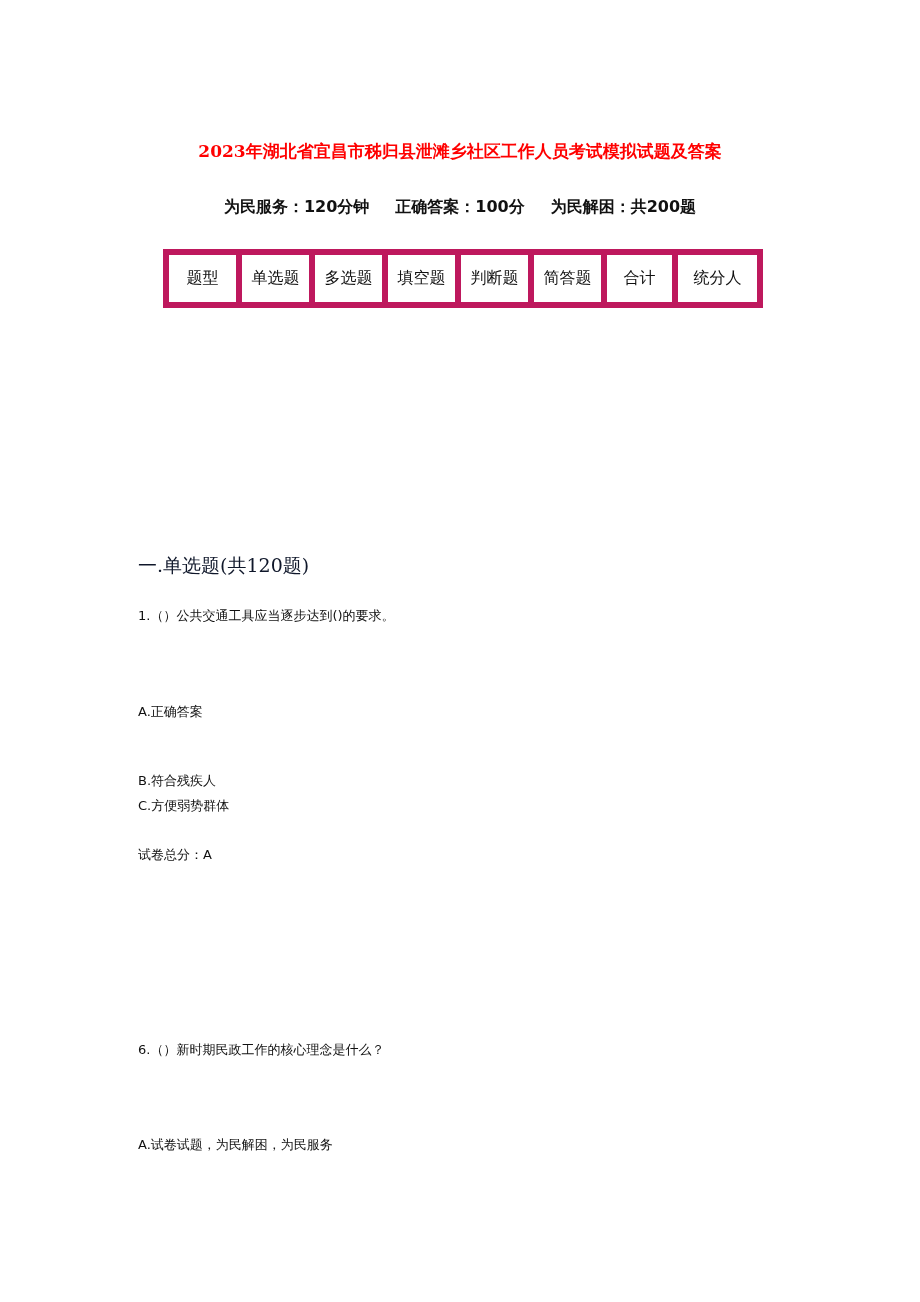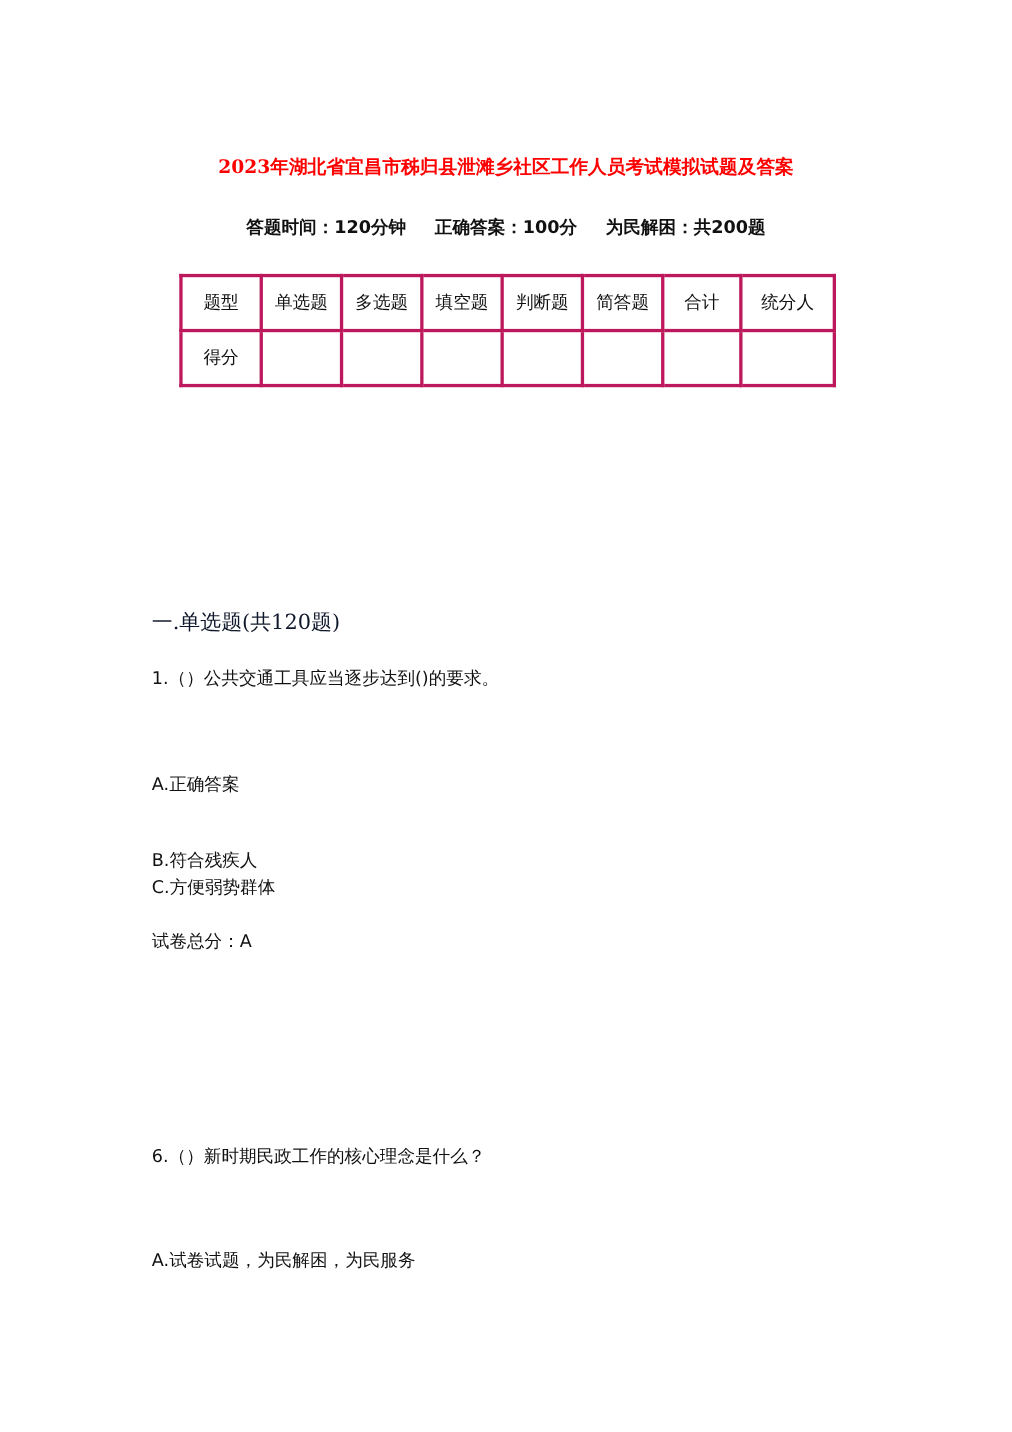--- a/index.html
+++ b/index.html
@@ -42,51 +42,51 @@
     .meta .gap { width: 26px; }
     table.score {
       position: absolute;
       top: 249px;
       left: 163px;
       width: 594px;
       border-collapse: collapse;
       table-layout: fixed;
     }
     table.score td {
-      border: 3px solid #be185d;
+      border: 6px solid #be185d;
       height: 47px;
       text-align: center;
       font-size: 16px;
       padding: 0;
       color: #111;
     }
     .section {
       position: absolute;
       left: 138px;
       top: 553px;
       font-family: "DejaVu Serif", "Liberation Serif", serif;
       font-size: 19px;
       color: #0f172a;
     }
     .q {
       position: absolute;
       left: 138px;
-      font-size: 16px;
+      font-size: 13px;
       color: #111;
     }
   </style>
 </head>
 <body>
 
 <div>
 
   <div class="title">2023年湖北省宜昌市秭归县泄滩乡社区工作人员考试模拟试题及答案</div>
 
   <div class="meta">
-    <span>答题时间：120分钟</span><span class="gap"></span><span>正确答案：100分</span><span class="gap"></span><span>为民解困：共200题</span>
+    <span>为民服务：120分钟</span><span class="gap"></span><span>正确答案：100分</span><span class="gap"></span><span>为民解困：共200题</span>
   </div>
 
   <table class="score">
     <colgroup>
       <col style="width:73px">
         <col style="width:73px">
         <col style="width:73px">
         <col style="width:73px">
       <col style="width:73px">
         <col style="width:73px">
@@ -97,30 +97,20 @@
         <tr>
       <td>题型</td>
       <td>单选题</td>
       <td>多选题</td>
       <td>填空题</td>
       <td>判断题</td>
       <td>简答题</td>
       <td>合计</td>
       <td>统分人</td>
     </tr>
-    <tr>
-      <td>得分</td>
-      <td></td>
-      <td></td>
-      <td></td>
-      <td></td>
-      <td></td>
-      <td></td>
-      <td></td>
-    </tr>
   </tbody>
     </table>
 
   <div class="section">一.单选题(共120题)</div>
 
   <div class="q" style="top:607px">1.（）公共交通工具应当逐步达到()的要求。</div>
   <div class="q" style="top:703px">A.正确答案</div>
   <div class="q" style="top:772px">B.符合残疾人</div>
   <div class="q" style="top:797px">C.方便弱势群体</div>
   <div class="q" style="top:846px">试卷总分：A</div>

